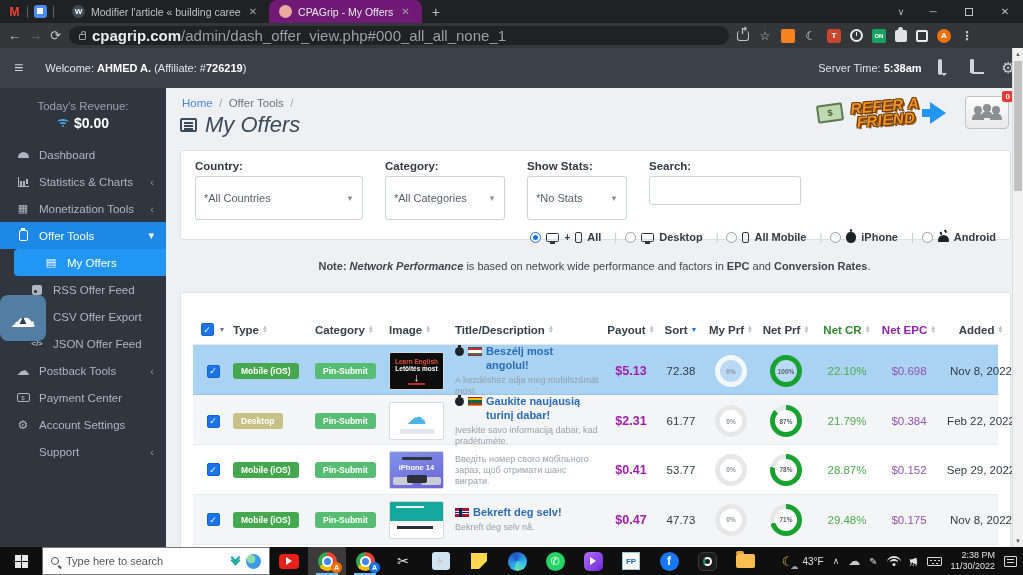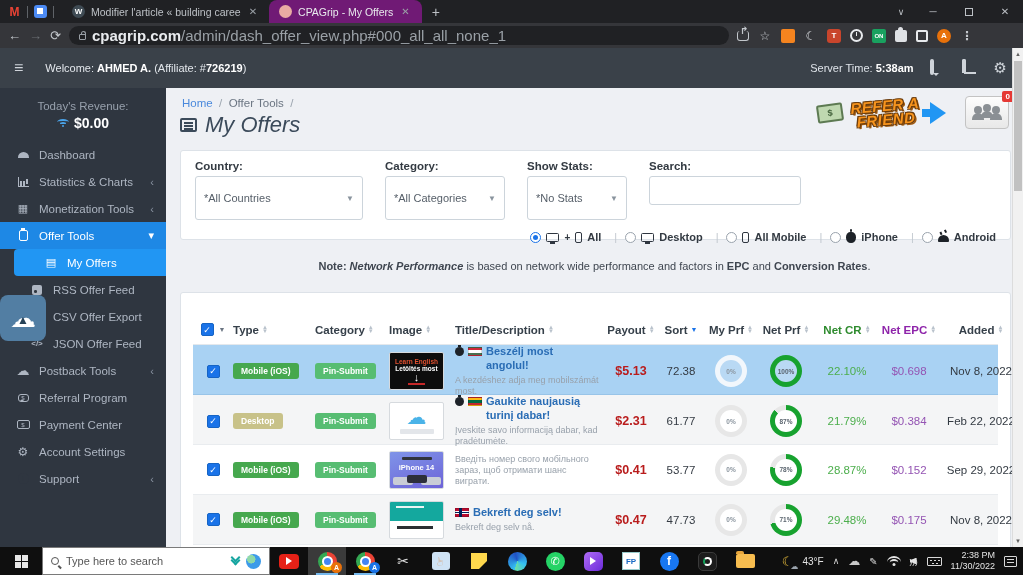--- a/index.html
+++ b/index.html
@@ -54,21 +54,21 @@
   
   .appheader { position:absolute; top:48px; left:0; right:0; height:40px; background:#3a4149; display:flex; align-items:center; color:#fff; }
   .burger { color:#cfd4da; font-size:16px; margin:0 10px 0 14px; }
   .brand { font-size:23px; font-weight:bold; letter-spacing:-1px; display:flex; align-items:center; }
   .brand .cpa { color:#8bc34a; } .brand .grip { color:#fff; }
   .fistmoney { width:34px; height:26px; margin-left:6px; position:relative; }
   .fistmoney .bills { position:absolute; inset:2px 0; background:#7cb342; border-radius:4px; border:2px solid #33691e; }
   .fistmoney .fist { position:absolute; left:9px; top:5px; width:16px; height:16px; background:#f0c8a0; border:2px solid #8d6e63; border-radius:50% 50% 40% 40%; }
   .welcome { font-size:11px; color:#e3e7ec; margin-left:12px; }
   .welcome b { color:#fff; }
-  .ah-right { margin-left:auto; display:flex; align-items:center; gap:16px; padding-right:16px; font-size:11px; color:#dfe4ea; }
+  .ah-right { margin-left:auto; display:flex; align-items:center; gap:16px; padding-right:8px; font-size:11px; color:#dfe4ea; }
   .ah-right b { color:#fff; }
   .hdric { position:relative; width:16px; height:14px; }
   .chatic { border:2px solid #cfd4da; border-radius:4px; width:15px; height:11px; }
   .chatic::after { content:""; position:absolute; left:3px; bottom:-4px; border:3px solid transparent; border-top-color:#cfd4da; }
   .bellic { width:10px; height:9px; border:2px solid #cfd4da; border-bottom:none; border-radius:6px 6px 0 0; margin:2px auto 0; }
   .bellic::after { content:""; position:absolute; left:2px; top:11px; width:12px; height:2px; background:#cfd4da; }
   .gearic { color:#cfd4da; font-size:15px; }
 
   
   .workspace { position:absolute; top:88px; left:0; right:0; bottom:28px; display:flex; }
@@ -194,21 +194,21 @@
   .timer { width:9px; height:9px; background:#1d2228; border-radius:50%; position:relative; flex-shrink:0; margin-top:2px; }
   .timer::after { content:""; position:absolute; top:-2px; left:3px; width:3px; height:2px; background:#1d2228; }
   .flag { width:14px; height:9px; flex-shrink:0; margin-top:2px; border:0.5px solid rgba(0,0,0,0.15); }
   .flag[data-flag="hu"] { background:linear-gradient(180deg,#ce2939 0 33%,#fff 33% 66%,#477050 66%); }
   .flag[data-flag="lt"] { background:linear-gradient(180deg,#fdb913 0 33%,#006a44 33% 66%,#c1272d 66%); }
   .flag[data-flag="ua"] { background:linear-gradient(180deg,#0057b7 0 50%,#ffd700 50%); }
   .flag[data-flag="no"] { background-image:linear-gradient(0deg,transparent 40%,#00205b 40% 58%,transparent 58%),linear-gradient(90deg,transparent 28%,#00205b 28% 46%,transparent 46%),linear-gradient(0deg,transparent 32%,#fff 32% 66%,transparent 66%),linear-gradient(90deg,transparent 22%,#fff 22% 52%,transparent 52%),linear-gradient(#ba0c2f,#ba0c2f); }
   .ottl { font-size:11px; font-weight:bold; color:#2a6db5; line-height:1.25; }
   .odesc { font-size:9px; color:#98a1ab; line-height:1.25; margin-top:2px; }
   .trow.highlight .odesc { color:#7d8globalc; }
-  .payout { font-size:12.5px; font-weight:bold; color:#b91c1c; text-align:center; }
+  .payout { font-size:12.5px; font-weight:bold; color:#a21caf; text-align:center; }
   .sortv { text-align:center; color:#333a42; font-size:11.5px; }
   .ring { width:32px; height:32px; border-radius:50%; background:#e7e7e7; position:relative; display:inline-block; }
   .ring .hole { position:absolute; inset:5px; background:#fff; border-radius:50%; display:flex; align-items:center; justify-content:center; }
   .ring .hole i { font-style:normal; font-size:6.5px; color:#8a949e; font-weight:bold; }
   .ring.net .hole i { color:#5a646e; }
   .trow.highlight .ring { background:#f2f7fc; }
   .trow.highlight .ring .hole { background:#b9d9f4; }
   .netcr { text-align:center; color:#4cae4c; font-size:11.5px; }
   .netepc { text-align:center; color:#9454b3; font-size:11.5px; }
   .added { text-align:center; color:#333a42; font-size:11.5px; }
@@ -404,26 +404,20 @@
           <span class="sic" style="font-size:8px;font-weight:bold;">&lt;/&gt;</span>
           <span class="lbl">JSON Offer Feed</span>
         </div>
       <div class="sitem">
           <span class="sic" style="font-size:13px;">☁</span>
           <span class="lbl">Postback Tools</span>
           <span class="chv">‹</span>
         </div>
       <div class="sitem">
           <span class="sic">
-            <span class="ic-bub">$</span>
-          </span>
-          <span class="lbl">Referral Program</span>
-        </div>
-      <div class="sitem">
-          <span class="sic">
             <span class="ic-card">$</span>
           </span>
           <span class="lbl">Payment Center</span>
         </div>
       <div class="sitem">
           <span class="sic" style="font-size:12px;">⚙</span>
           <span class="lbl">Account Settings</span>
         </div>
       <div class="sitem">
           <span class="sic">

